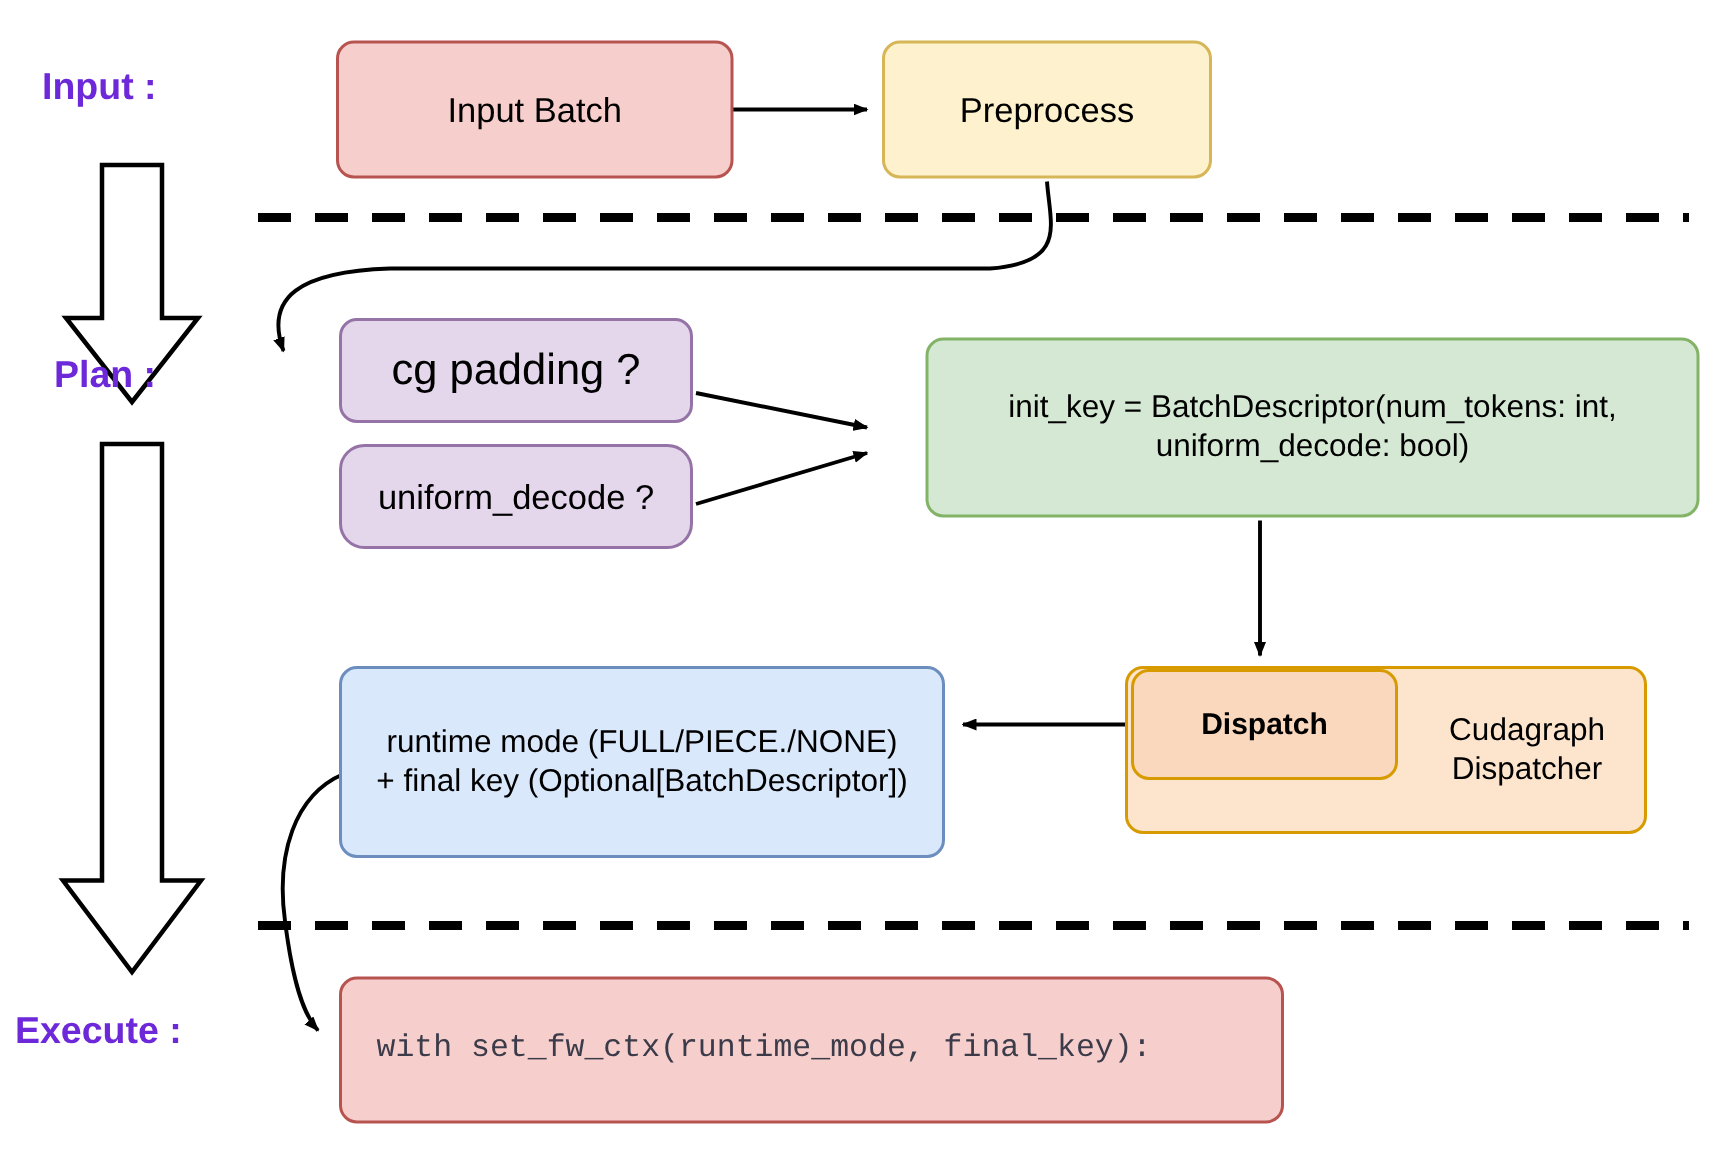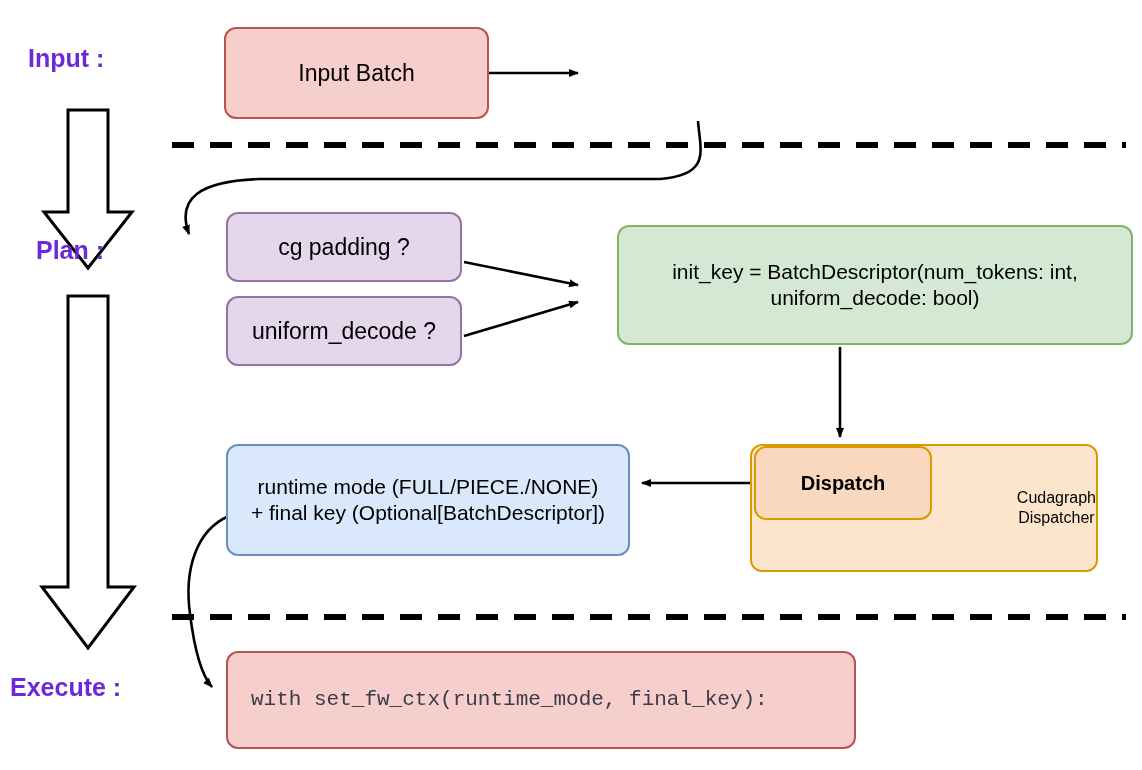--- a/index.html
+++ b/index.html
@@ -81,27 +81,27 @@
     color: #3b3b4a;
     justify-content: flex-start;
     align-items: center;
     padding-left: 23px;
     white-space: pre;
     line-height: 1.45;
     text-align: left;
   }
   #node-input-batch { left: 224px; top: 27px; width: 265px; height: 92px; font-size: 23px; }
   #node-preprocess  { left: 588px; top: 27px; width: 220px; height: 92px; font-size: 23px; }
-  #node-cg-padding  { left: 226px; top: 212px; width: 236px; height: 70px; font-size: 23px; }
-  #node-uniform-decode { left: 226px; top: 296px; width: 236px; height: 70px; font-size: 23px; }
+  #node-cg-padding  { left: 226px; top: 212px; width: 236px; height: 70px; font-size: 29px; }
+  #node-uniform-decode { left: 226px; top: 296px; width: 236px; height: 70px; font-size: 23px; border-radius: 17px; }
   #node-init-key    { left: 589px; top: 225px; width: 516px; height: 120px; font-size: 21px; padding: 0 10px; margin-left: 28px; }
-  #node-cudagraph-dispatcher { left: 750px; top: 444px; width: 348px; height: 128px; font-size: 16px;
-                               justify-content: flex-end; }
+  #node-cudagraph-dispatcher { left: 750px; top: 444px; width: 348px; height: 112px; font-size: 21px;
+                               justify-content: flex-end; padding-right: 26px; }
   #node-dispatch    { left: 754px; top: 446px; width: 178px; height: 74px; font-size: 20px; }
-  #node-runtime-mode{ left: 226px; top: 444px; width: 404px; height: 112px; font-size: 21px; }
+  #node-runtime-mode{ left: 226px; top: 444px; width: 404px; height: 128px; font-size: 21px; }
   #node-exec-code   { left: 226px; top: 651px; width: 630px; height: 98px; }
 </style>
 </head>
 <body>
 
 <div id="canvas">
 
   <svg id="edges" viewBox="0 0 1142 770" width="1142" height="770">
     <defs>
       <marker id="arrowhead" markerWidth="10" markerHeight="8" refX="9" refY="4" orient="auto" markerUnits="userSpaceOnUse">
@@ -133,20 +133,21 @@
 
     <path d="M68,296 L108,296 L108,587 L134,587 L88,648 L42,587 L68,587 Z" fill="#ffffff" stroke="#000000" stroke-width="3"></path>
   </svg>
 
   <div class="stage-label" style="left:28px; top:44px;">Input :</div>
   <div class="stage-label" style="left:36px; top:236px;">Plan :</div>
   <div class="stage-label" style="left:10px; top:673px;">Execute :</div>
 
   <div id="node-input-batch" class="node node-pink">Input Batch</div>
 
+  <div id="node-preprocess" class="node node-yellow">Preprocess</div>
 
   <div id="node-cg-padding" class="node node-purple">cg padding ?</div>
 
   <div id="node-uniform-decode" class="node node-purple">uniform_decode ?</div>
 
   <div id="node-init-key" class="node node-green">
     <div>
       <div>init_key = BatchDescriptor(num_tokens: int,</div>
       <div>uniform_decode: bool)</div>
     </div>

